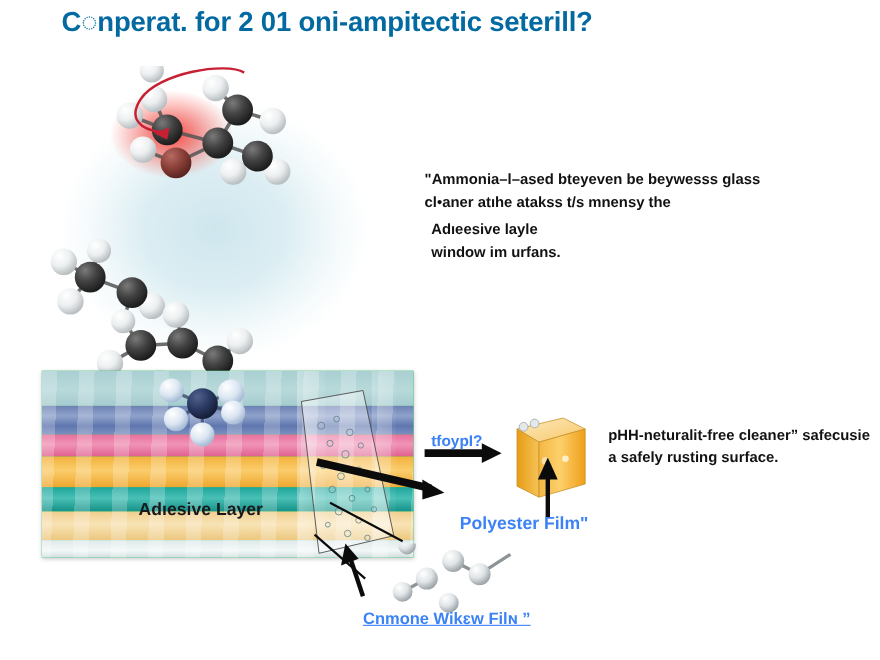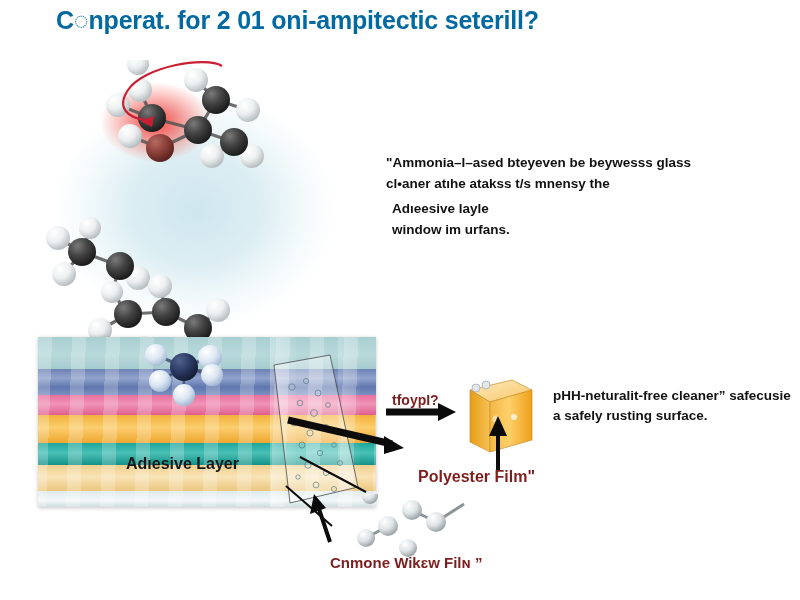--- a/index.html
+++ b/index.html
@@ -53,24 +53,24 @@
     pointer-events:none;}
   .glassv{position:absolute;top:0;height:100%;
     background:linear-gradient(90deg, rgba(255,255,255,.30), rgba(255,255,255,.05));}
   .adhesive-label{position:absolute;left:88px;top:118px;font-size:16px;font-weight:bold;color:#16181c;
     white-space:nowrap;}
 
   
   .prism{position:absolute;left:462px;top:372px;width:76px;height:82px;}
 
   
-  .lbl{position:absolute;font-weight:bold;color:#7f1d1d;white-space:nowrap;}
+  .lbl{position:absolute;font-weight:bold;color:#3b82f6;white-space:nowrap;}
   .lbl-tfoy{left:392px;top:392px;font-size:14px;}
   .lbl-poly{left:418px;top:468px;font-size:16px;}
-  .lbl-bottom{left:330px;top:554px;font-size:15px;}
+  .lbl-bottom{left:330px;top:554px;font-size:15px;text-decoration:underline;}
 
   
   .para{position:absolute;font-weight:bold;color:#121212;}
   .p1{left:386px;top:152px;font-size:13.5px;line-height:21px;width:340px;}
   .p2{left:392px;top:198px;font-size:13.5px;line-height:21px;width:320px;}
   .p3{left:553px;top:386px;font-size:13.5px;line-height:20px;width:245px;}
 
   
   .arrows{position:absolute;left:0;top:0;width:800px;height:600px;}
 </style>

